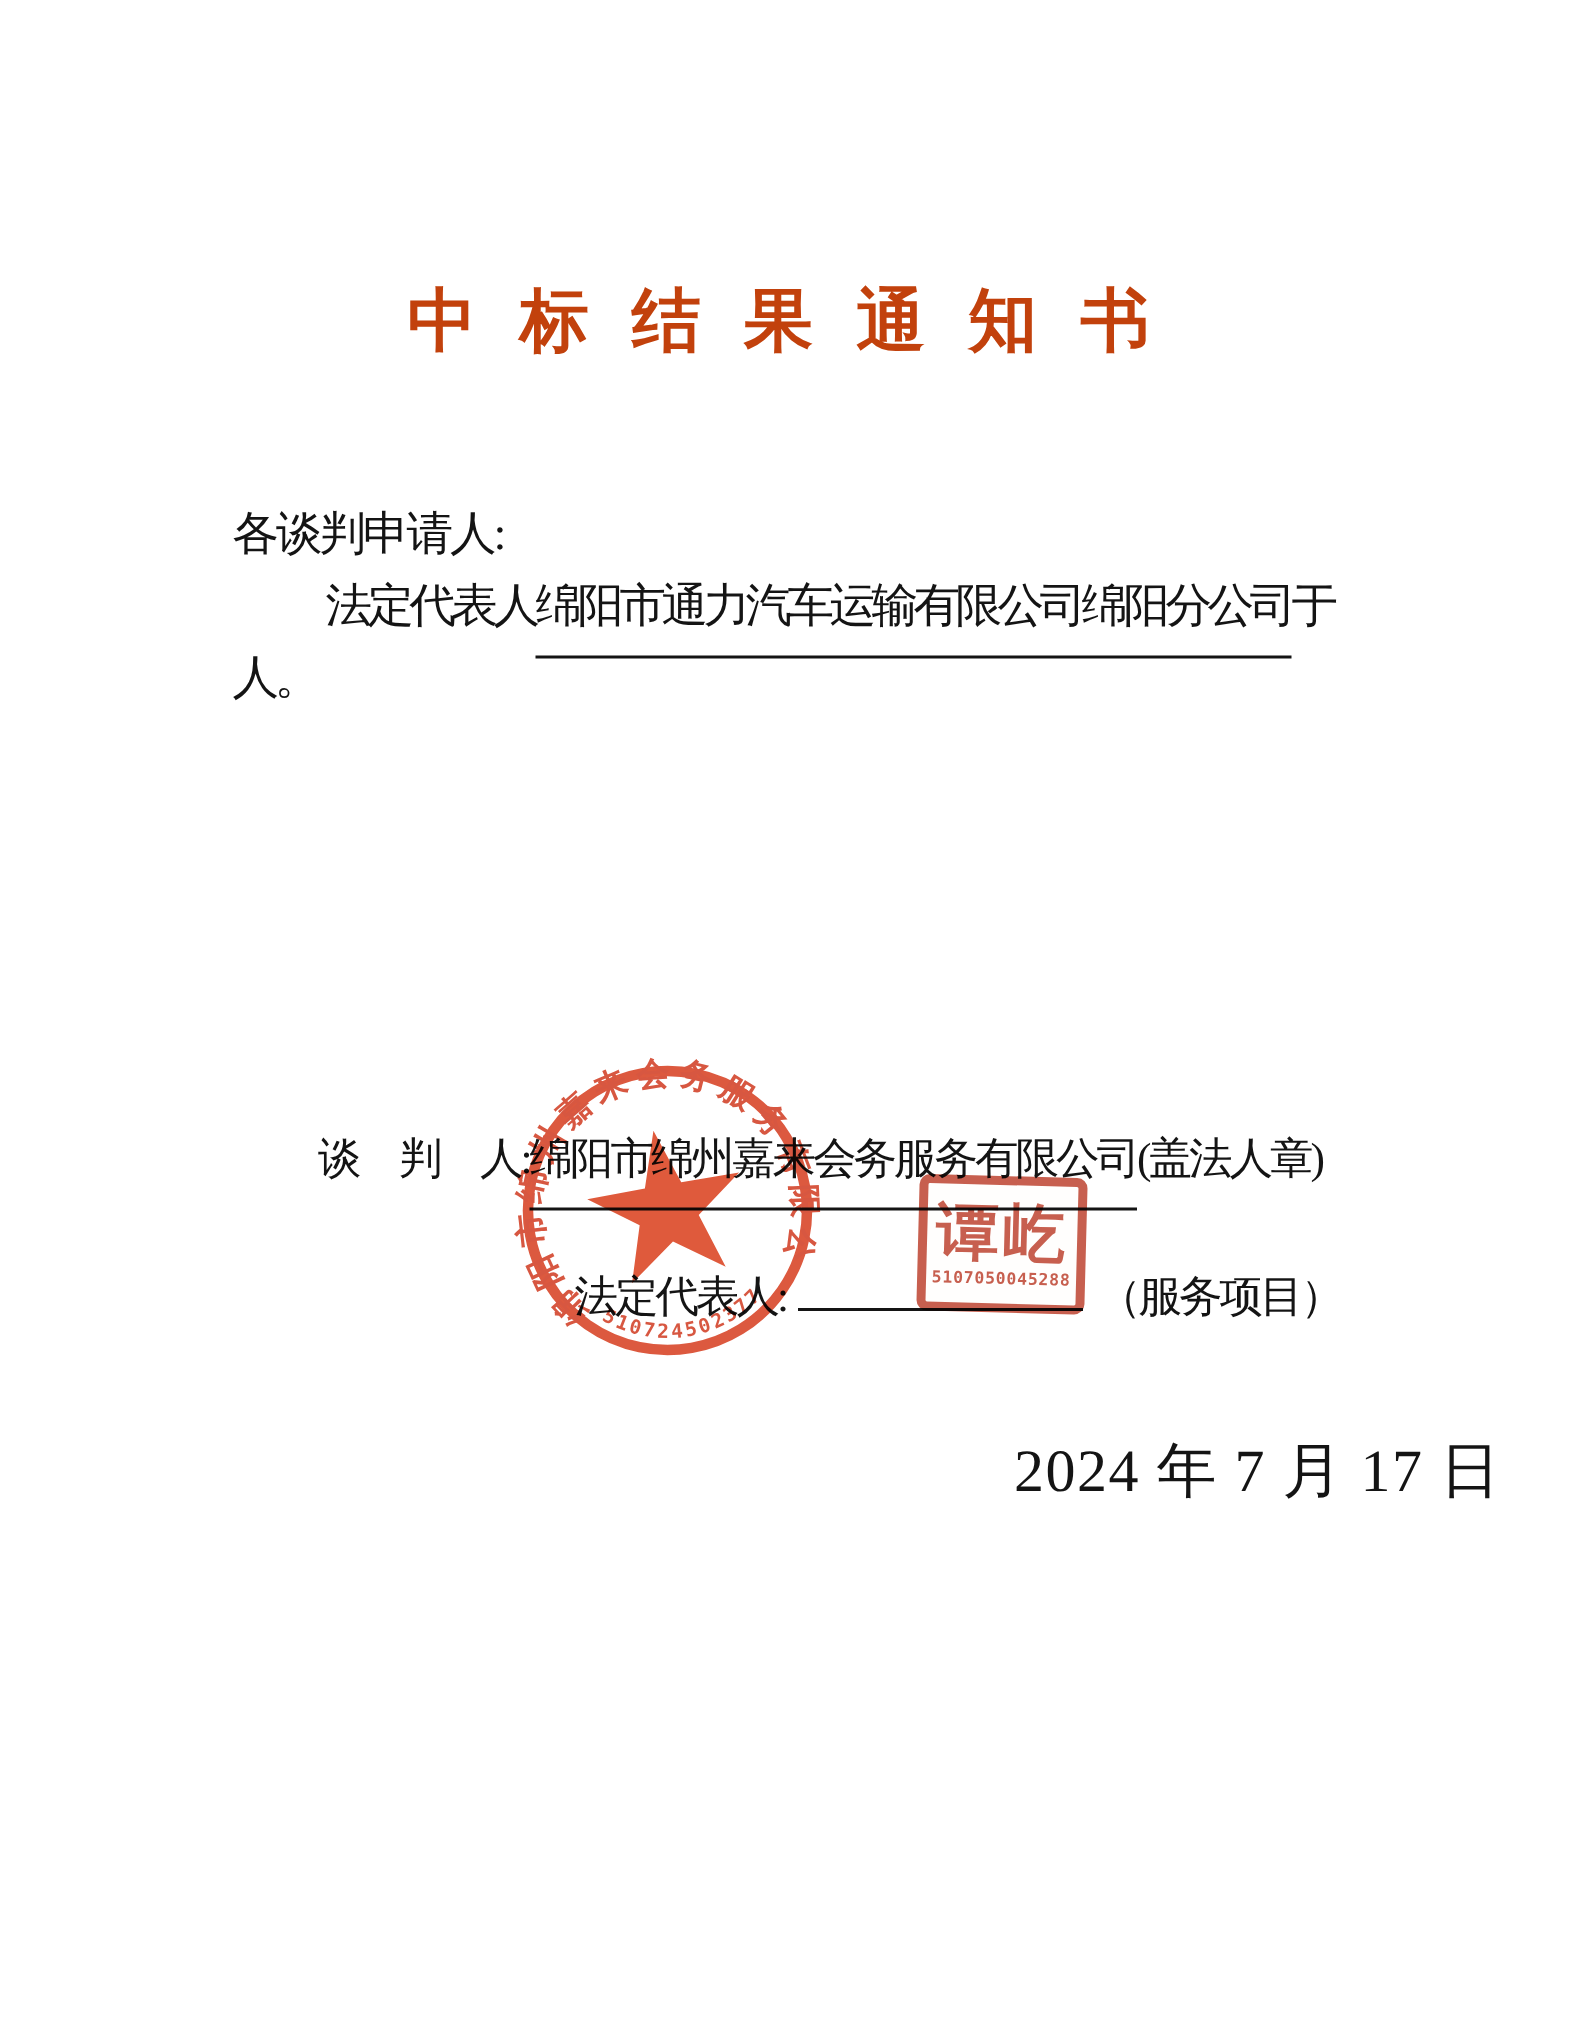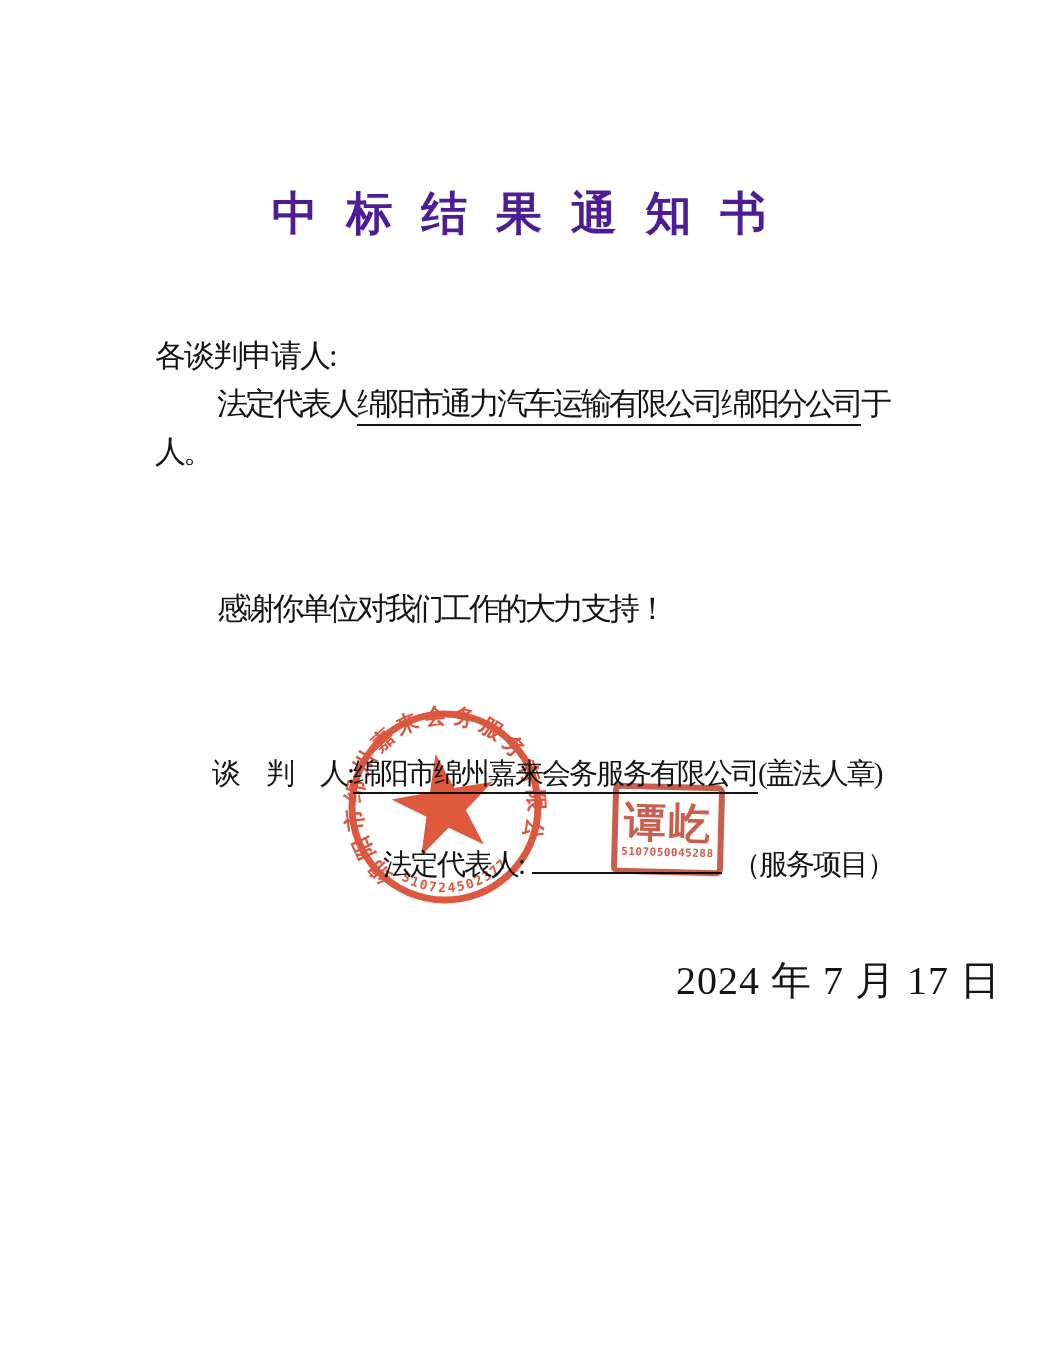--- a/index.html
+++ b/index.html
@@ -9,33 +9,33 @@
     background:#ffffff;
     color:#141414;
     font-family:"Liberation Serif","DejaVu Serif",serif;
     overflow:hidden;
   }
   .title {
     position:absolute; top:183px; left:0; width:100%;
     margin:0; text-align:center;
     font-family:"Liberation Sans","DejaVu Sans",sans-serif;
     font-weight:700; font-size:46px; letter-spacing:8px;
-    color:#4c1d95; white-space:nowrap;
+    color:#c2410c; white-space:nowrap;
   }
   .salutation {
     position:absolute; left:155px; top:334px;
     font-size:31px; letter-spacing:-2px; line-height:44px;text-align:right;
   }
   .body-text {
     position:absolute; left:155px; top:381px; width:780px;
     font-size:31px; letter-spacing:-3px;
   }
   .body-text p { margin:0; height:48px; line-height:46px; white-space:nowrap; }
   .indent { text-indent:62px; }
-  .u { border-bottom:2px solid #141414; padding-bottom:3px; }
+  .u { border-bottom:2px solid #141414; padding-bottom:16px; }
   .thanks {
     position:absolute; left:155px; top:587px; margin:0;
     font-size:31px; letter-spacing:-3px; line-height:44px;
     text-indent:62px; white-space:nowrap;
   }
   .sig-negotiator {
     position:absolute; left:212px; top:753px;
     font-size:29px; letter-spacing:-2px; line-height:40px; white-space:nowrap;
   }
   .sig-legal {
@@ -95,21 +95,20 @@
 
   <h1 class="title">中 标 结 果 通 知 书</h1>
 
   <div class="salutation">各谈判申请人:</div>
 
   <div class="body-text">
     <p class="indent"><span>法定代表人</span><span class="u">绵阳市通力汽车运输有限公司绵阳分公司</span><span>于</span></p>
     <p>人。</p>
   </div>
 
-  <p class="thanks">感谢你单位对我们工作的大力支持！</p>
 
   <div class="sig-negotiator"><span>谈　判　人:</span><span class="u">绵阳市绵州嘉来会务服务有限公司</span><span>(盖法人章)</span></div>
 
   <div class="sig-legal"><span>法定代表人:</span><span class="blank-line"></span><span>（服务项目）</span></div>
 
   <div class="date-line">2024 年 7 月 17 日</div>
 
   <svg class="round-seal" viewBox="-104 -104 208 208" aria-hidden="true">
     <defs>
       <path id="arcTop" d="M -62 57 A 84.2 84.2 0 1 1 62 57" fill="none"></path>

